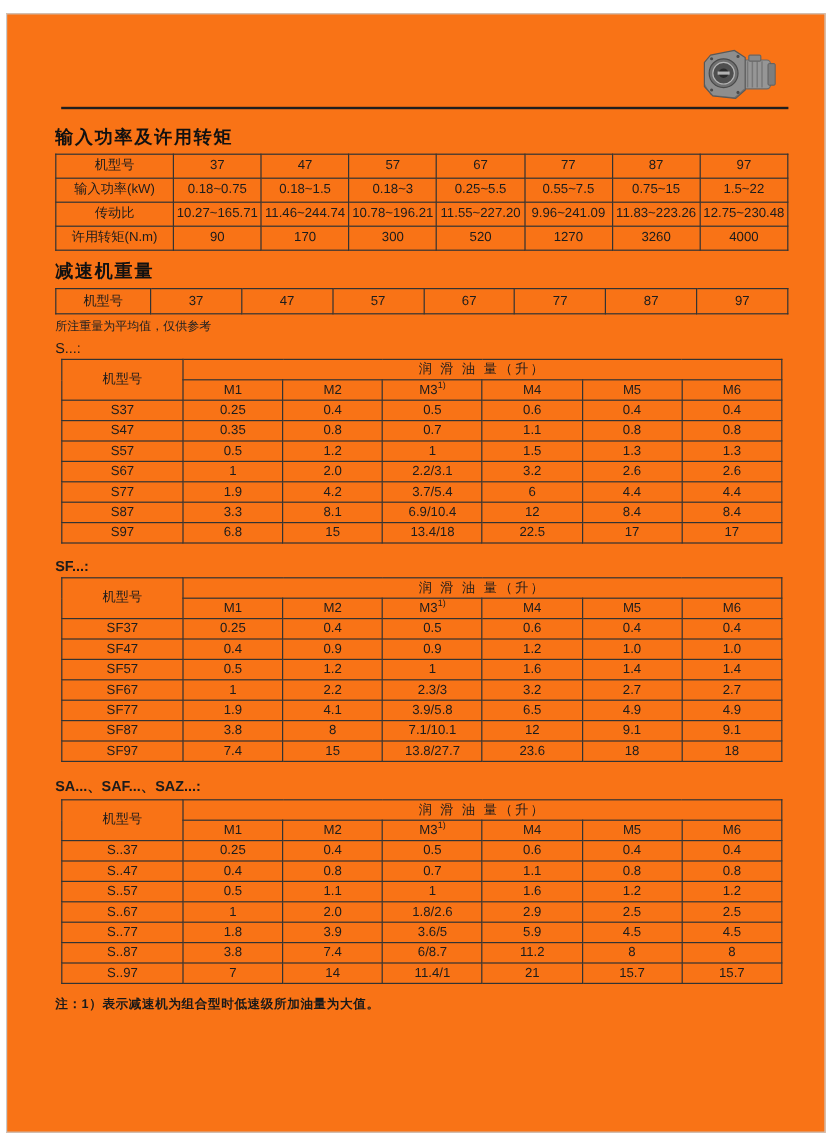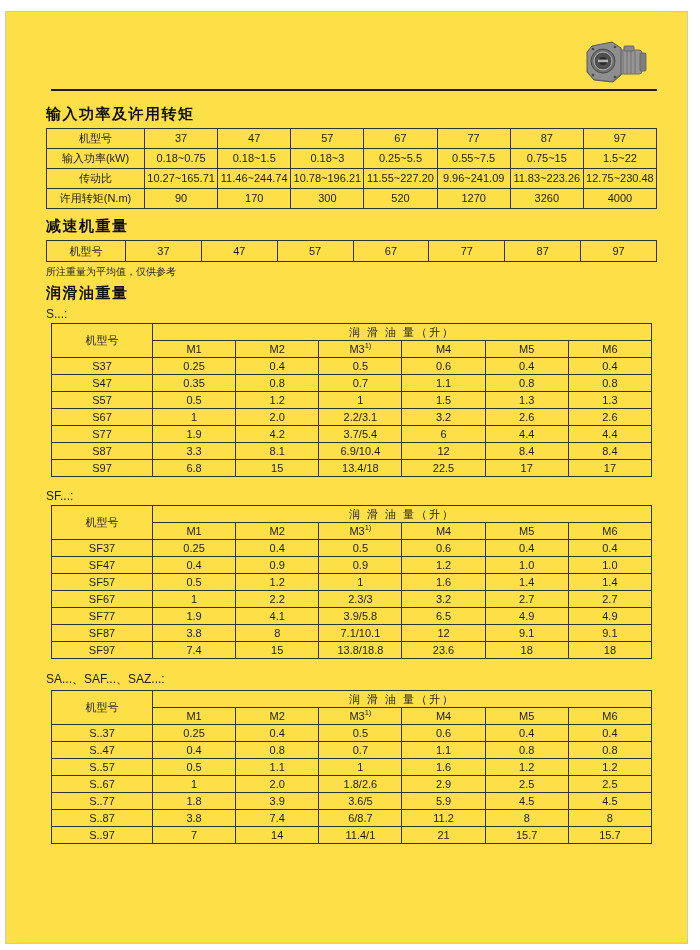--- a/index.html
+++ b/index.html
@@ -1,35 +1,35 @@
 <!DOCTYPE html>
 <html><head>
 <meta charset="utf-8">
 <style>
   html,body{margin:0;padding:0;width:700px;height:950px;overflow:hidden;background:#ffffff;}
   body{font-family:"Liberation Sans","DejaVu Sans",sans-serif;color:#1c1c1c;position:relative;}
-  .page{position:absolute;left:5px;top:11px;width:681px;height:931px;border:1px solid #c9c9c9;background:#fde047;}
+  .page{position:absolute;left:5px;top:11px;width:681px;height:931px;border:1px solid #c9c9c9;background:#f97316;}
   .content{position:absolute;left:40px;top:0;width:612px;}
   .header{position:relative;height:79px;}
   .rule{position:absolute;left:5px;bottom:0;width:606px;height:2px;background:#1f1f1f;}
   .gearmotor{position:absolute;right:8px;top:27px;width:66px;height:48px;}
   h2.sec{font-size:15px;font-weight:bold;letter-spacing:1.5px;color:#111;margin:0;}
   #power-title{margin-top:14px;}
   #weight-title{margin-top:8px;}
   #oil-title{margin-top:5px;}
   table{border-collapse:collapse;table-layout:fixed;font-size:11px;color:#1c1c1c;}
   td{border:1px solid #333;text-align:center;vertical-align:middle;padding:0 2px;line-height:1.15;overflow:hidden;}
   .power-table{width:611px;margin-top:4px;}
   .power-table td{height:19px;}
   .weight-table{width:611px;margin-top:4px;}
   .weight-table td{height:20px;}
   .struct-wrap{display:flex;justify-content:center;gap:26px;}
   .small-note{font-size:10px;margin-top:3px;color:#222;}
   .series-label{font-size:12px;margin-top:4px;color:#1c1c1c;}
-  .series-label.spaced{margin-top:12px;}
+  .series-label.spaced{margin-top:12px;font-weight:bold;}
   .oil-table{width:601px;margin-left:5px;margin-top:2px;}
   .oil-table td{height:16px;}
   .oil-table .group-hd{letter-spacing:2px;margin-left:16px;}
   sup{font-size:7.5px;line-height:0;}
   .footnote{font-size:10.5px;font-weight:600;margin-top:10px;color:#1a1a1a;letter-spacing:0.5px;}
 </style>
 </head>
 <body>
 
 <div class="page">
@@ -139,21 +139,20 @@
         <td>67</td>
         <td>77</td>
         <td>87</td>
         <td>97</td>
       </tr>
     </tbody>
       </table>
 
     <div class="small-note">所注重量为平均值，仅供参考</div>
 
-    <h2 class="sec" id="oil-title">润滑油重量</h2>
 
     <div class="series-label">S...:</div>
     <table class="oil-table">
       <colgroup>
           <col style="width:101px">
           <col>
           <col>
           <col>
           <col>
           <col>
@@ -313,21 +312,21 @@
         <td>8</td>
         <td>7.1/10.1</td>
         <td>12</td>
         <td>9.1</td>
         <td>9.1</td>
       </tr>
       <tr>
         <td>SF97</td>
         <td>7.4</td>
         <td>15</td>
-        <td>13.8/18.8</td>
+        <td>13.8/27.7</td>
         <td>23.6</td>
         <td>18</td>
         <td>18</td>
       </tr>
     </tbody>
       </table>
 
     <div class="series-label spaced">SA...、SAF...、SAZ...:</div>
     <table class="oil-table">
       <colgroup>
@@ -411,15 +410,16 @@
         <td>7</td>
         <td>14</td>
         <td>11.4/1</td>
         <td>21</td>
         <td>15.7</td>
         <td>15.7</td>
       </tr>
     </tbody>
       </table>
 
+    <div class="footnote">注：1）表示减速机为组合型时低速级所加油量为大值。</div>
 
   </div>
 </div>
 
 </body></html>

